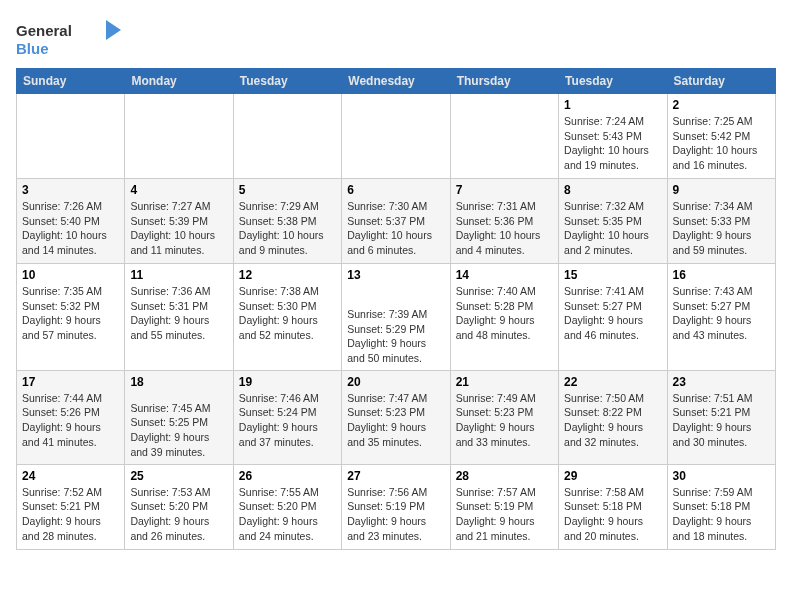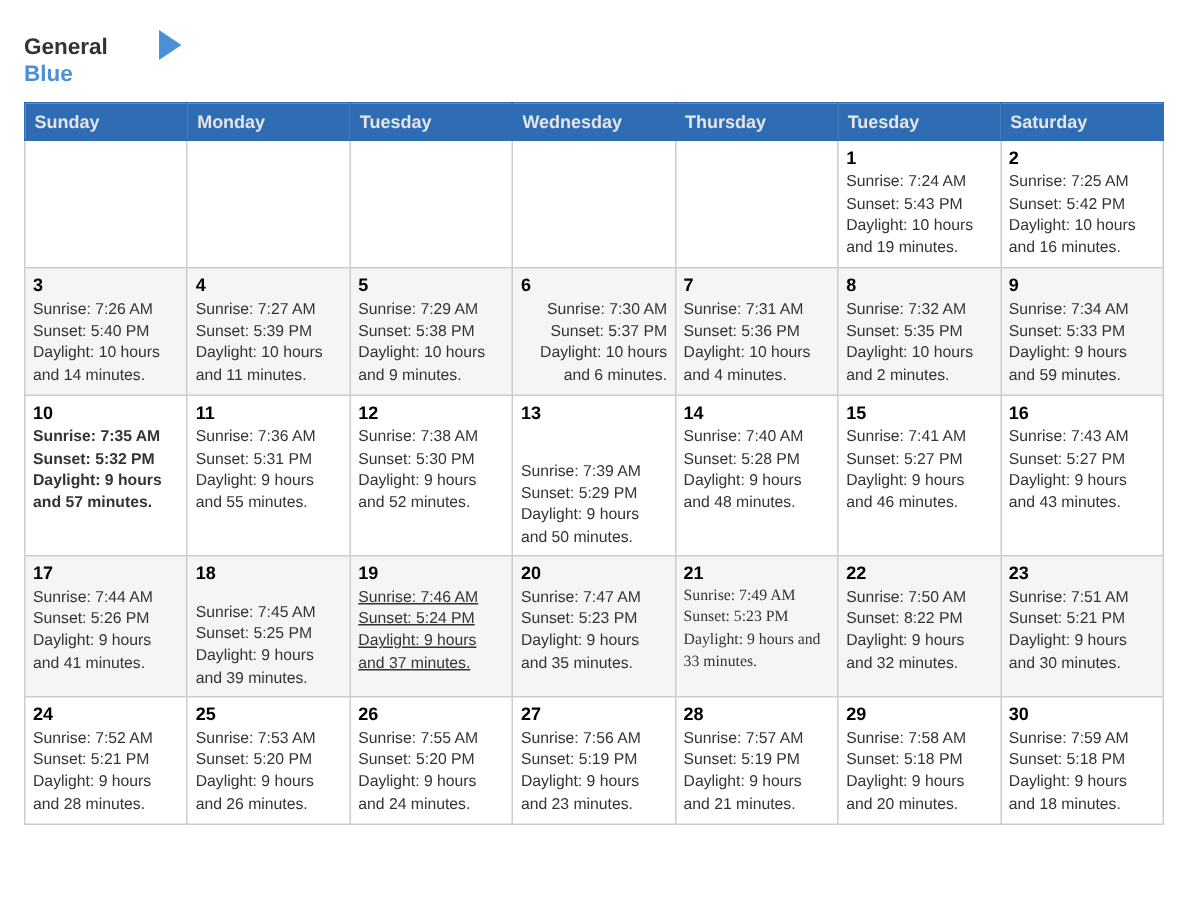--- a/index.html
+++ b/index.html
@@ -150,21 +150,21 @@
           <div class="cell-inner">
             <div class="day-num">5</div>
             <div class="day-detail" style="white-space: pre-line;">Sunrise: 7:29 AM
 Sunset: 5:38 PM
 Daylight: 10 hours and 9 minutes.</div>
           </div>
         </td>
         <td>
           <div class="cell-inner">
             <div class="day-num">6</div>
-            <div class="day-detail" style="white-space: pre-line; text-align: right;">Sunrise: 7:30 AM
+            <div class="day-detail" style="white-space: pre-line;">Sunrise: 7:30 AM
 Sunset: 5:37 PM
 Daylight: 10 hours and 6 minutes.</div>
           </div>
         </td>
         <td>
           <div class="cell-inner">
             <div class="day-num">7</div>
             <div class="day-detail" style="white-space: pre-line;">Sunrise: 7:31 AM
 Sunset: 5:36 PM
 Daylight: 10 hours and 4 minutes.</div>
@@ -184,21 +184,21 @@
             <div class="day-detail" style="white-space: pre-line;">Sunrise: 7:34 AM
 Sunset: 5:33 PM
 Daylight: 9 hours and 59 minutes.</div>
           </div>
         </td>
       </tr>
       <tr>
         <td>
           <div class="cell-inner">
             <div class="day-num">10</div>
-            <div class="day-detail" style="white-space: pre-line; font-weight: bold;">Sunrise: 7:35 AM
+            <div class="day-detail" style="white-space: pre-line;">Sunrise: 7:35 AM
 Sunset: 5:32 PM
 Daylight: 9 hours and 57 minutes.</div>
           </div>
         </td>
         <td>
           <div class="cell-inner">
             <div class="day-num">11</div>
             <div class="day-detail" style="white-space: pre-line;">Sunrise: 7:36 AM
 Sunset: 5:31 PM
 Daylight: 9 hours and 55 minutes.</div>
@@ -258,37 +258,37 @@
           <div class="cell-inner">
             <div class="day-num">18</div>
             <div class="day-detail" style="white-space: pre-line; margin-top: 12px;">Sunrise: 7:45 AM
 Sunset: 5:25 PM
 Daylight: 9 hours and 39 minutes.</div>
           </div>
         </td>
         <td>
           <div class="cell-inner">
             <div class="day-num">19</div>
-            <div class="day-detail" style="white-space: pre-line; text-decoration: underline;">Sunrise: 7:46 AM
+            <div class="day-detail" style="white-space: pre-line;">Sunrise: 7:46 AM
 Sunset: 5:24 PM
 Daylight: 9 hours and 37 minutes.</div>
           </div>
         </td>
         <td>
           <div class="cell-inner">
             <div class="day-num">20</div>
             <div class="day-detail" style="white-space: pre-line;">Sunrise: 7:47 AM
 Sunset: 5:23 PM
 Daylight: 9 hours and 35 minutes.</div>
           </div>
         </td>
         <td>
           <div class="cell-inner">
             <div class="day-num">21</div>
-            <div class="day-detail" style="white-space: pre-line; font-family: Liberation Serif, serif;">Sunrise: 7:49 AM
+            <div class="day-detail" style="white-space: pre-line;">Sunrise: 7:49 AM
 Sunset: 5:23 PM
 Daylight: 9 hours and 33 minutes.</div>
           </div>
         </td>
         <td>
           <div class="cell-inner">
             <div class="day-num">22</div>
             <div class="day-detail" style="white-space: pre-line;">Sunrise: 7:50 AM
 Sunset: 8:22 PM
 Daylight: 9 hours and 32 minutes.</div>

